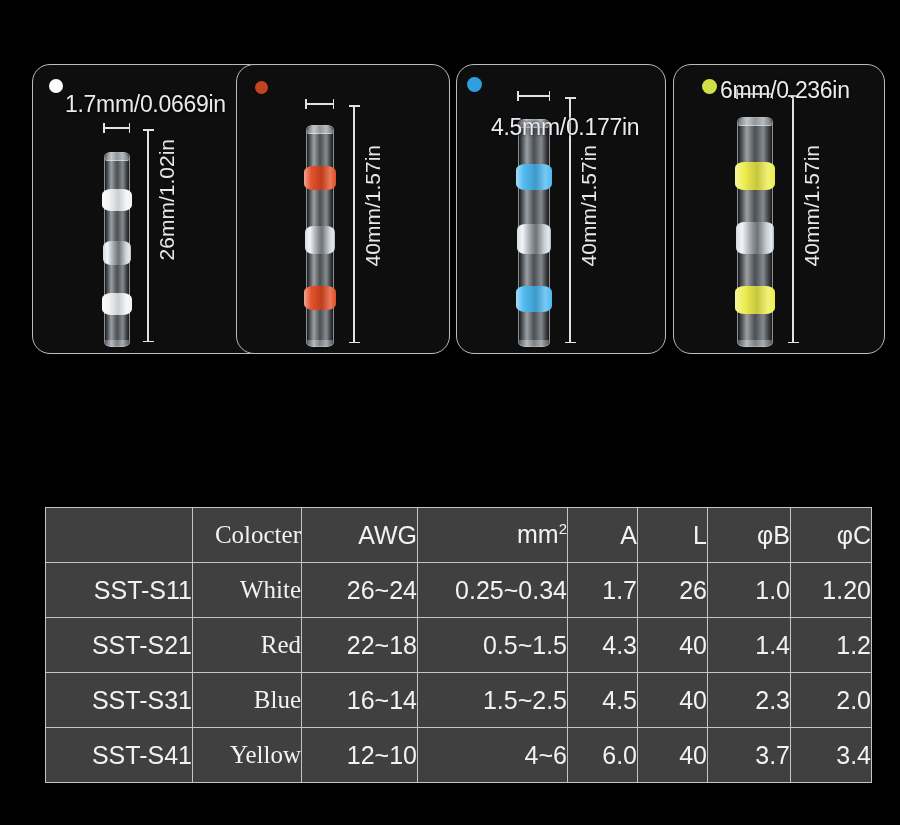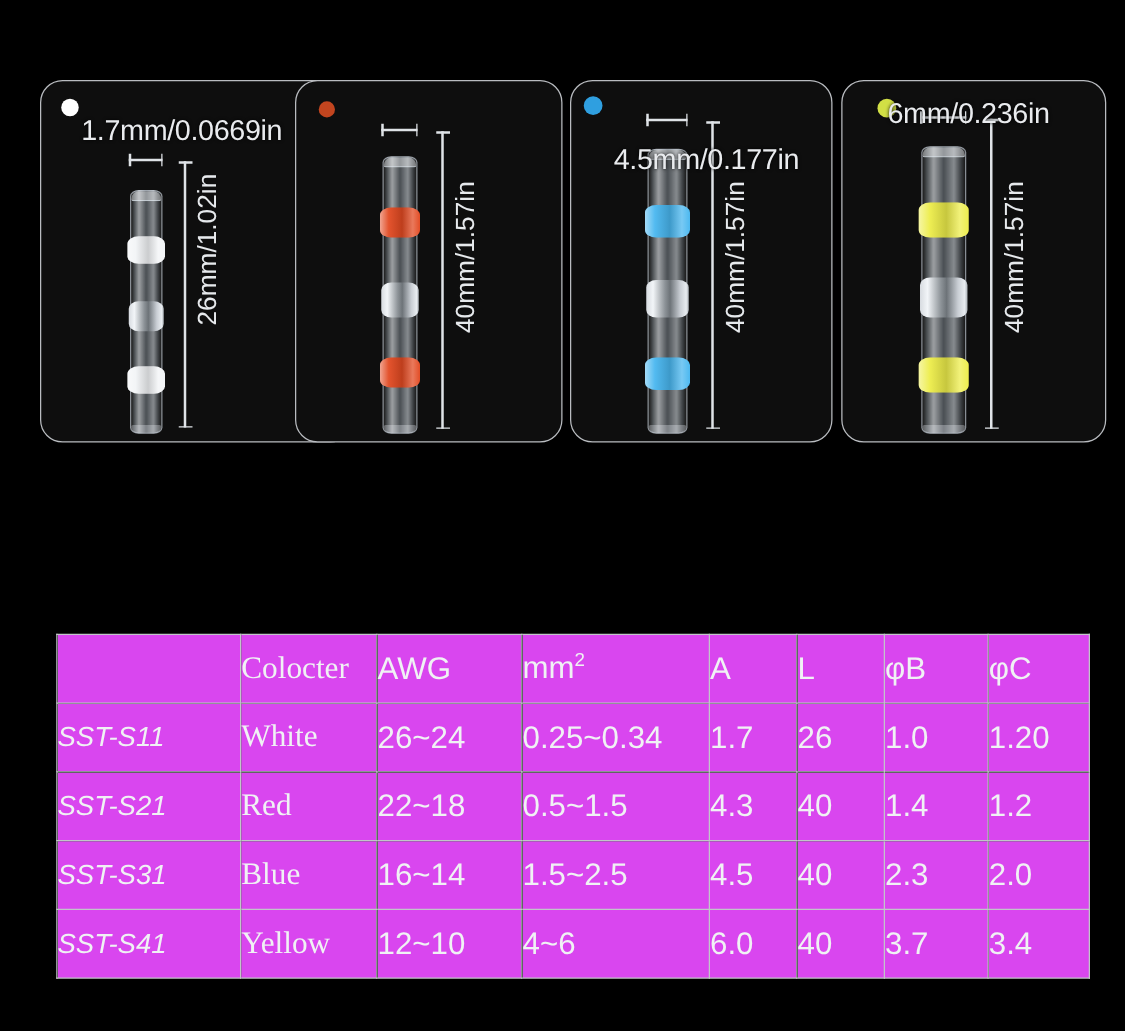--- a/index.html
+++ b/index.html
@@ -59,21 +59,21 @@
     white-space: nowrap;
     color: #e9ebee;
     font-size: 23px;
     letter-spacing: -0.3px;
     z-index: 7;
     text-shadow: 0 0 3px #000;
   }
   .spec-card.c0 .card-caption { left: 32px;  top: 26px; }
   .spec-card.c1 .card-caption { left: 38px;  top: 14px; }
   .spec-card.c2 .card-caption { left: 34px;  top: 8px; margin-top: 41px;  }
-  .spec-card.c3 .card-caption { left: 36px;  top: 12px; text-align: right; }
+  .spec-card.c3 .card-caption { left: 46px;  top: 12px; text-align: right; }
 
   
   .connector-wrap {
     position: absolute;
     bottom: 6px;
   }
   .spec-card.c0 .connector-wrap { left: 70px;  bottom: 6px; }
   .spec-card.c1 .connector-wrap { left: 68px;  bottom: 6px; }
   .spec-card.c2 .connector-wrap { left: 60px;  bottom: 6px; }
   .spec-card.c3 .connector-wrap { left: 62px;  bottom: 6px; }
@@ -200,30 +200,30 @@
     position: absolute;
     left: 45px;
     top: 507px;
     width: 818px;
     border-collapse: collapse;
     table-layout: fixed;
   }
   #spec-table td, #spec-table th {
     border: 1.5px solid #c2c5c9;
     color: #f0f2f4;
-    text-align: left;
+    text-align: right;
     font-weight: normal;
     font-size: 25px;
     height: 54px;
     padding: 0;
-    background: #d946ef;
+    background: #404040;
     overflow: hidden;
     white-space: nowrap;
   }
-  #spec-table .col-model  { width: 146px; font-size: 22px; font-style: italic; }
+  #spec-table .col-model  { width: 146px; font-size: 25px; }
   #spec-table .col-color  { width: 108px; }
   #spec-table .col-awg    { width: 115px; }
   #spec-table .col-mm2    { width: 149px; }
   #spec-table .col-a      { width: 69px;  }
   #spec-table .col-l      { width: 69px;  }
   #spec-table .col-phib   { width: 82px;  }
   #spec-table .col-phic   { width: 80px;  }
 
   .color-cell {
     font-family: "Liberation Serif", serif;

